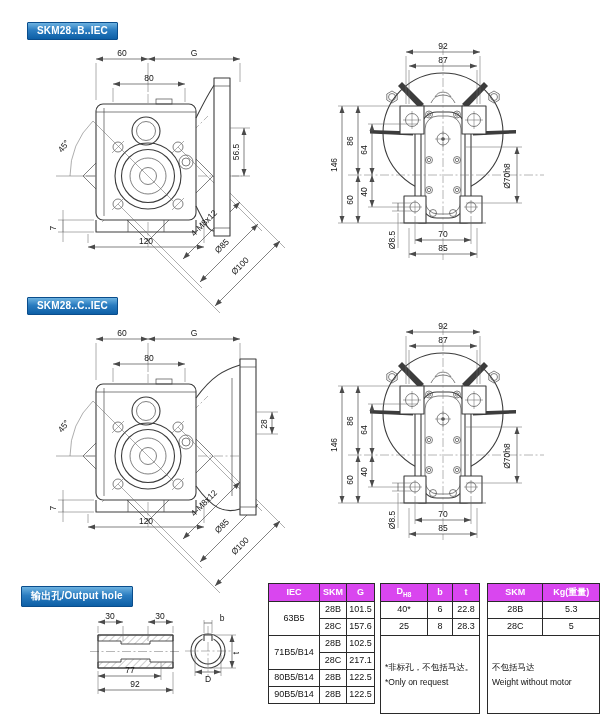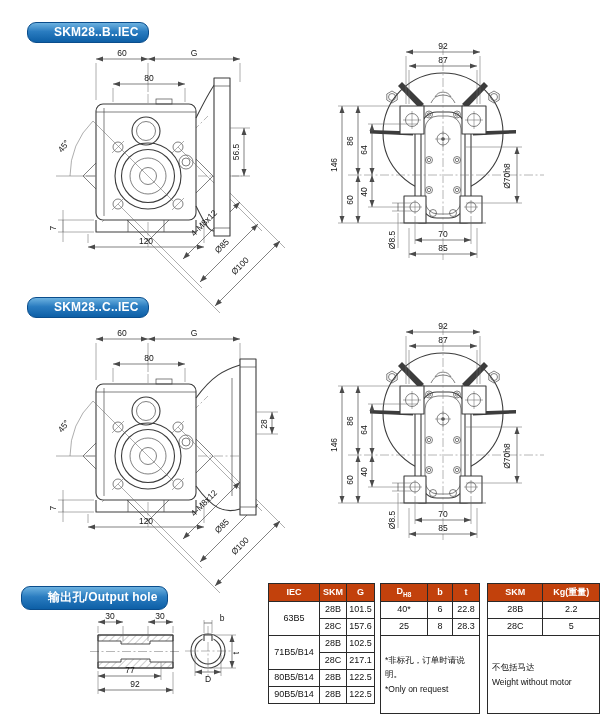--- a/index.html
+++ b/index.html
@@ -11,30 +11,30 @@
   .wf{fill:#ffffff;stroke:#3c3c3c;stroke-width:1.1;stroke-linejoin:round;}
   .fil{fill:#3c3c3c;stroke:none;}
   .ln2{fill:none;stroke:#4a4a4a;stroke-width:0.7;}
   .cl{stroke:#7a7a7a;stroke-width:0.55;stroke-dasharray:9 2.5 2 2.5;fill:none;}
   .ext{stroke:#6a6a6a;stroke-width:0.55;fill:none;}
   .dim{stroke:#4a4a4a;stroke-width:0.7;fill:none;marker-start:url(#ar);marker-end:url(#ar);}
   .dimn{stroke:#4a4a4a;stroke-width:0.7;fill:none;}
   .dtx{font:8.5px "Liberation Sans",sans-serif;fill:#141414;text-anchor:middle;}
   .ht{fill:url(#ht);stroke:#3c3c3c;stroke-width:0.9;}
   
-  .pill{position:absolute;display:inline-block;padding:2px 9px 3px 26px;border-radius:9px;
+  .pill{position:absolute;display:inline-block;padding:2px 9px 3px 9px;border-radius:1px;
         background:linear-gradient(180deg,#6db2e0 0%,#2a7cc0 45%,#0d5fa6 100%);
-        border:1px solid #0a4d8c;color:#fff;font-size:12px;font-weight:bold;
+        border:1px solid #0a4d8c;color:#fff;font-size:10px;font-weight:bold;
         letter-spacing:0.2px;white-space:nowrap;}
   
   .tbl{position:absolute;}
   table{border-collapse:collapse;font-size:9px;color:#111;table-layout:fixed;}
   th,td{border:1px solid #2a2a2a;text-align:center;padding:0;height:16px;line-height:1.1;
         overflow:hidden;}
-  th{background:#c2410c;color:#ffffff;font-weight:bold;height:17px;}
+  th{background:#d946ef;color:#ffffff;font-weight:bold;height:17px;}
   sub{font-size:6.5px;}
   td.note{height:73px;text-align:left;vertical-align:middle;padding:2px 4px;}
   .note-line{font-size:8.5px;line-height:1.7;color:#111;}
   .c50{width:50px}.c26{width:26px}.c27{width:27px}
   .c46{width:46px}.c24{width:24px}
   .c55{width:55px}.c56{width:56px}
 </style>
 </head>
 <body>
 
@@ -369,38 +369,38 @@
         <td>6</td>
         <td>22.8</td>
       </tr>
       <tr>
         <td>25</td>
         <td>8</td>
         <td>28.3</td>
       </tr>
       <tr>
         <td class="note" colspan="3">
-          <div class="note-line">*非标孔，订单时请说明。</div>
+          <div class="note-line">*非标孔，不包括马达。</div>
           <div class="note-line">*Only on request</div>
         </td>
       </tr>
     </tbody>
       </table>
   </div>
 
   <div class="tbl" style="left:487px;top:583px;">
     <table>
       <tbody>
           <tr>
         <th class="c55">SKM</th>
         <th class="c56">Kg(重量)</th>
       </tr>
       <tr>
         <td>28B</td>
-        <td>2.2</td>
+        <td>5.3</td>
       </tr>
       <tr>
         <td>28C</td>
         <td>5</td>
       </tr>
       <tr>
         <td class="note" colspan="2">
           <div class="note-line">不包括马达</div>
           <div class="note-line">Weight without motor</div>
         </td>

